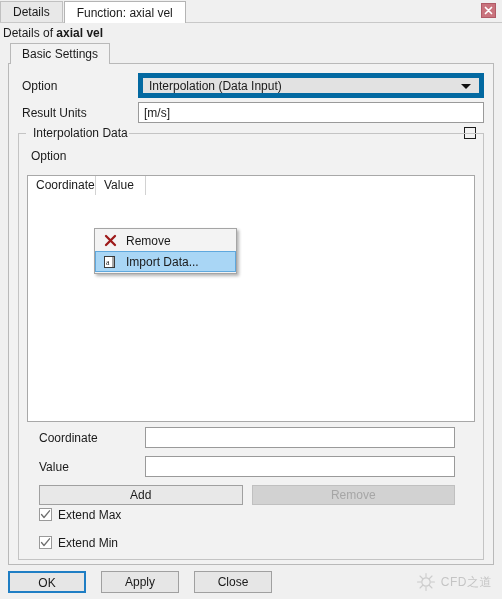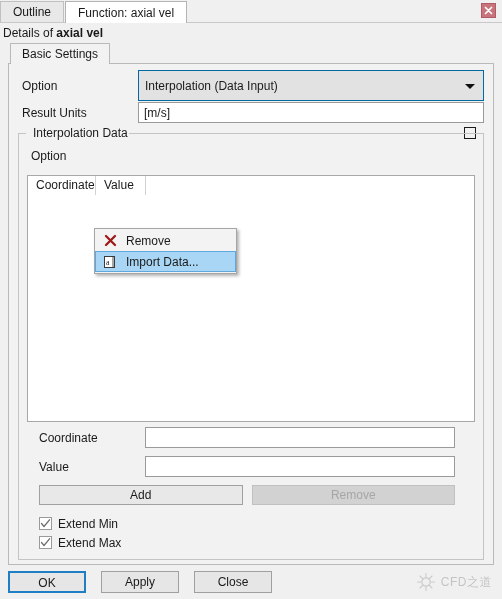--- a/index.html
+++ b/index.html
@@ -137,23 +137,23 @@
     font-size: 12px;
     padding-left: 4px;
     box-sizing: border-box;
     flex: none;
     white-space: nowrap;
   }
   .fctl { flex: 1 1 auto; min-width: 0; }
 
   
   .combo {
-    height: 31px;
+    height: 25px;
     background: #e2e2e2;
-    border: 1px solid #0369a1;
+    border: 5px solid #0369a1;
     box-sizing: border-box;
     display: flex;
     align-items: center;
     position: relative;
     font-size: 12px;
     padding-left: 6px;
     cursor: pointer;
     color: #1a1a1a;
   }
   .combo .arrow {
@@ -415,21 +415,21 @@
     white-space: nowrap;
   }
 </style>
 </head>
 <body>
 
 <div id="app">
 
   <div class="tabstrip">
     <div class="tab inactive">
-      <span>Outline</span>
+      <span>Details</span>
     </div>
     <div class="tab active">
       <span>Function: axial vel</span>
     </div>
     <div class="tab-close">
       <svg width="9" height="9" viewBox="0 0 9 9" aria-hidden="true">
         <path d="M1.5 1.5 L7.5 7.5 M7.5 1.5 L1.5 7.5" stroke="#ffffff" stroke-width="1.7" stroke-linecap="round"></path>
       </svg>
     </div>
   </div>
@@ -518,36 +518,36 @@
         <div class="subctl">
           <input class="tinput" type="text" value="" style="">
         </div>
       </div>
 
       <div class="btnrow">
         <div class="gbtn">Add</div>
         <div class="gbtn disabled">Remove</div>
       </div>
 
+      <div class="cbrow">
+        <div class="cbox">
+          <svg width="11" height="11" viewBox="0 0 11 11" aria-hidden="true">
+            <path d="M1.5 5.5 L4 8.5 L9.5 1.8" stroke="#6e6e6e" stroke-width="1.3" fill="none" stroke-linecap="round" stroke-linejoin="round"></path>
+          </svg>
+        </div>
+        <span class="cblabel">Extend Max</span>
+      </div>
+
       <div class="cbrow first">
         <div class="cbox">
           <svg width="11" height="11" viewBox="0 0 11 11" aria-hidden="true">
             <path d="M1.5 5.5 L4 8.5 L9.5 1.8" stroke="#6e6e6e" stroke-width="1.3" fill="none" stroke-linecap="round" stroke-linejoin="round"></path>
           </svg>
         </div>
         <span class="cblabel">Extend Min</span>
-      </div>
-
-      <div class="cbrow">
-        <div class="cbox">
-          <svg width="11" height="11" viewBox="0 0 11 11" aria-hidden="true">
-            <path d="M1.5 5.5 L4 8.5 L9.5 1.8" stroke="#6e6e6e" stroke-width="1.3" fill="none" stroke-linecap="round" stroke-linejoin="round"></path>
-          </svg>
-        </div>
-        <span class="cblabel">Extend Max</span>
       </div>
 
     </div>
   </div>
 
   <div class="footer">
     <div class="fbtn focus">OK</div>
     <div class="fbtn">Apply</div>
     <div class="fbtn">Close</div>
     <div class="watermark">

